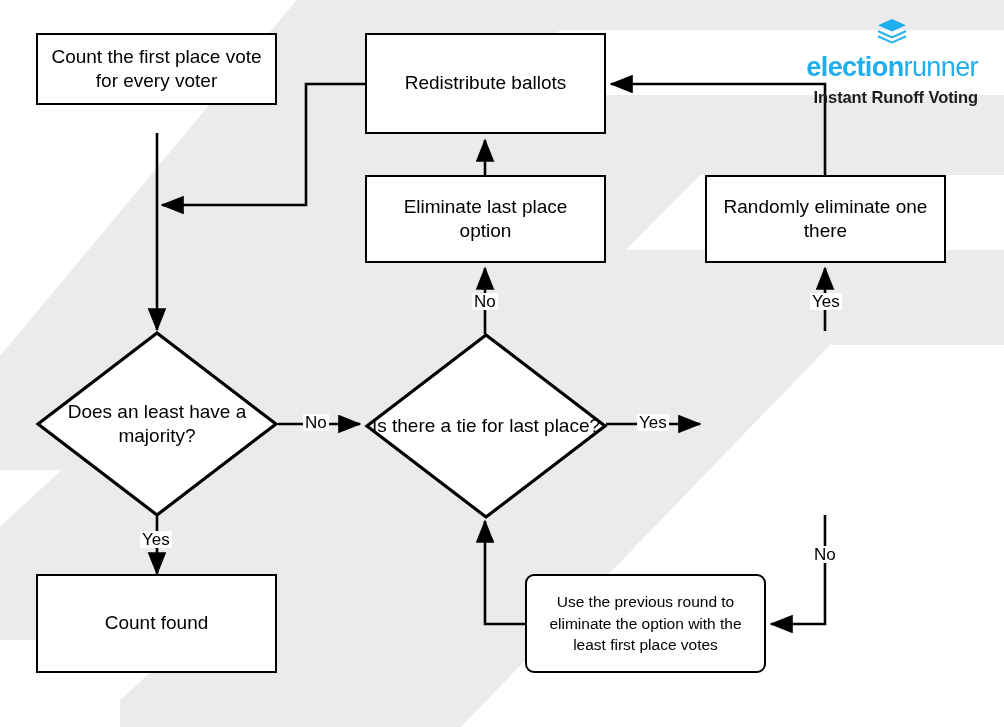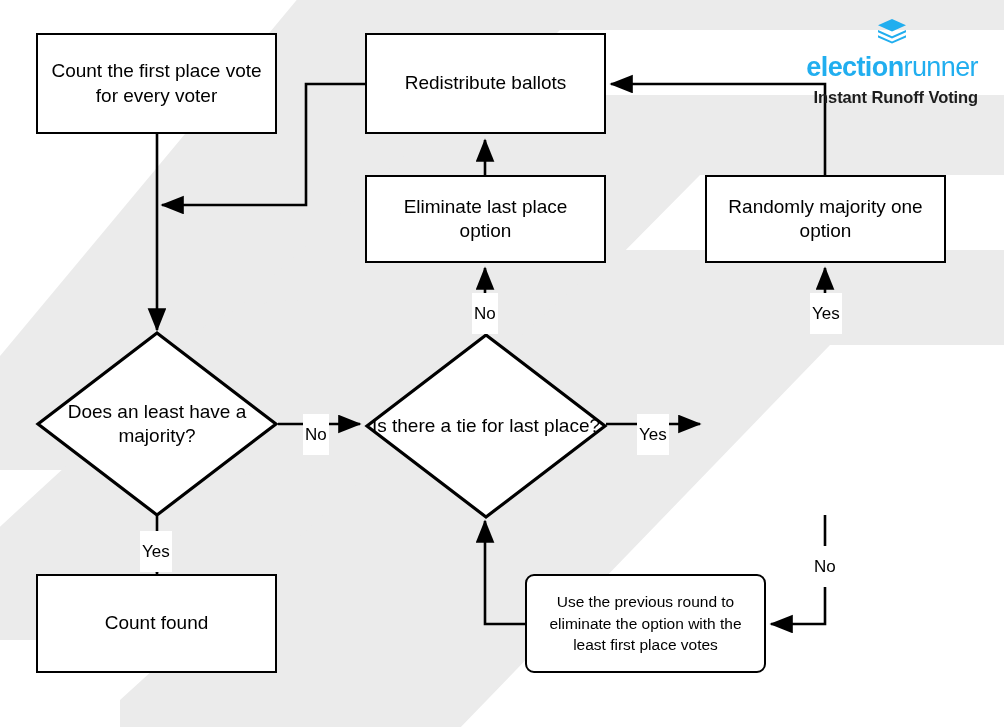--- a/index.html
+++ b/index.html
@@ -43,21 +43,21 @@
     line-height:1.28;
   }
   .diamond .dtext{position:relative;z-index:2;}
   .diamond svg{position:absolute;left:0;top:0;width:100%;height:100%;z-index:1;}
 
   
   .elabel{
     position:absolute;z-index:3;
     font-size:17px;color:#000;
     background:#ffffff;
-    padding:12px 2px;
+    padding:0 2px;
     white-space:nowrap;
     line-height:1;
   }
 
   
   .brand{
     position:absolute;right:26px;top:18px;z-index:4;
     text-align:right;
   }
   .brand-row{display:flex;align-items:center;justify-content:flex-end;gap:8px;flex-direction:column;}
@@ -118,34 +118,34 @@
       <path d="M825,175 L825,84 L611,84" marker-end="url(#ah)"></path>
 
       <path d="M825,515 L825,624 L771,624" marker-end="url(#ah)"></path>
 
       <path d="M525,624 L485,624 L485,521" marker-end="url(#ah)"></path>
     </g>
   </svg>
 
   <div class="nodes">
 
-    <div class="node rect" style="left:36px;top:33px;width:241px;height:101px;">
+    <div class="node rect" style="left:36px;top:33px;width:241px;height:72px;">
       <span>Count the first place vote for every voter</span>
     </div>
 
     <div class="node rect" style="left:365px;top:33px;width:241px;height:101px;">
       <span>Redistribute ballots</span>
     </div>
 
     <div class="node rect" style="left:365px;top:175px;width:241px;height:88px;">
       <span>Eliminate last place option</span>
     </div>
 
     <div class="node rect" style="left:705px;top:175px;width:241px;height:88px;">
-      <span>Randomly majority one option</span>
+      <span>Randomly eliminate one there</span>
     </div>
 
     <div class="node diamond" style="left:35px;top:330px;width:244px;height:188px;">
       <svg viewBox="0 0 244 188" preserveAspectRatio="none">
         <polygon points="122,3 241,94 122,185 3,94" fill="#ffffff" stroke="#000" stroke-width="3.2" vector-effect="non-scaling-stroke"></polygon>
       </svg>
       <span class="dtext">Does an least have a majority?</span>
     </div>
 
     <div class="node diamond" style="left:364px;top:332px;width:244px;height:188px;">

